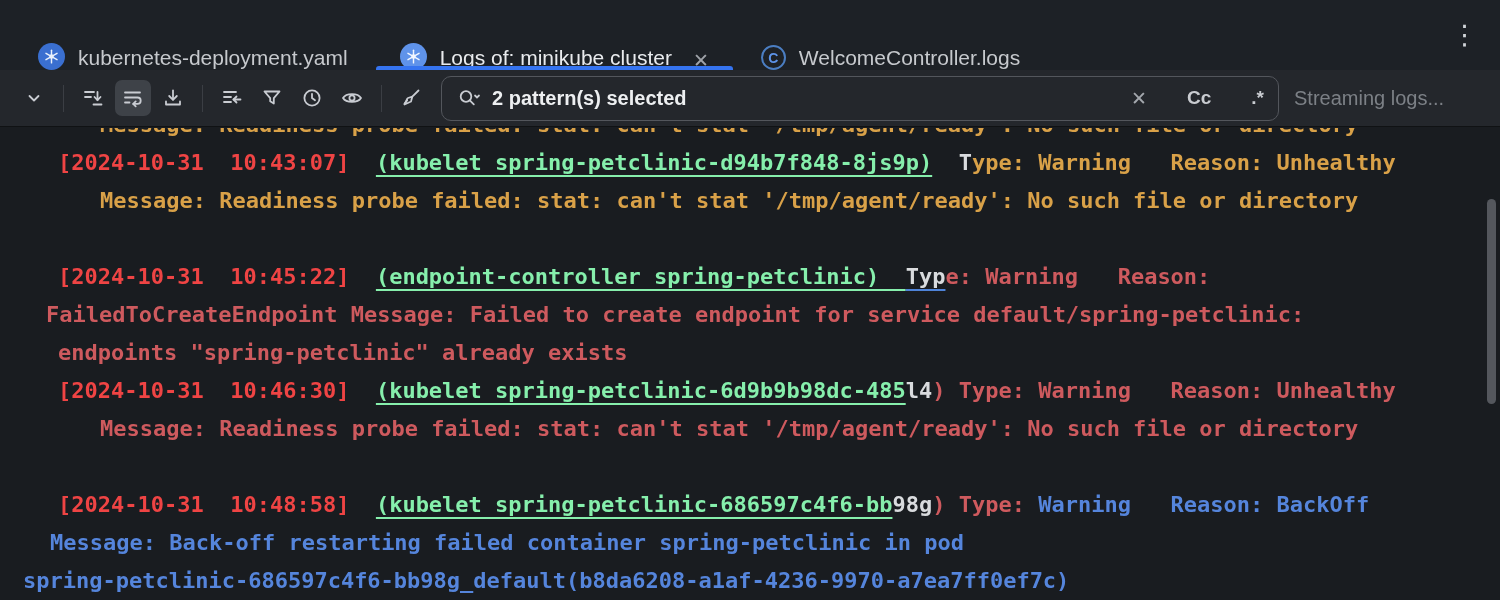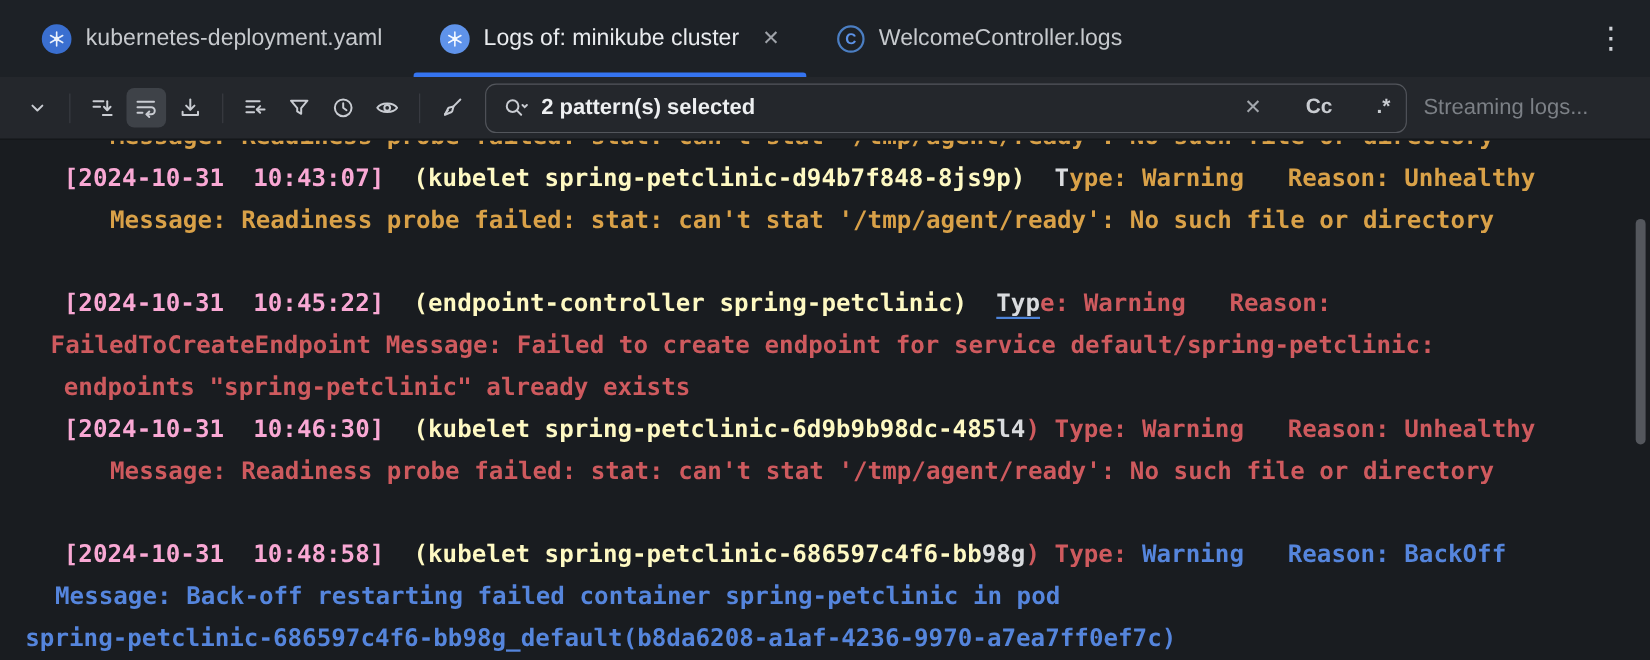--- a/index.html
+++ b/index.html
@@ -3,21 +3,21 @@
 <meta charset="utf-8">
 <style>
   * { margin:0; padding:0; box-sizing:border-box; }
   html,body { width:1500px; height:600px; overflow:hidden; background:#16181c;
     font-family:"Liberation Sans", sans-serif; }
   .app { width:1500px; height:600px; display:flex; flex-direction:column; }
 
   
   .tabbar { height:70px; background:#1d2126; display:flex; align-items:stretch;
     flex:0 0 auto; }
-  .tab { display:flex; align-items:center; gap:13px; padding:0 26px; position:relative;
+  .tab { display:flex; align-items:flex-end; gap:13px; padding:0 26px; position:relative;
     color:#c6c9cd; font-size:21px; cursor:default; }
   .tab.first { margin-left:12px; }
   .tab.active { color:#e9ebee; font-weight:500; }
   .tab.active::after { content:""; position:absolute; left:2px; right:2px; bottom:0;
     height:4px; background:#3574f0; border-radius:3px 3px 0 0; }
   .k8s-badge { width:27px; height:27px; border-radius:50%; display:flex;
     align-items:center; justify-content:center; flex:0 0 auto; }
   .k8s-1 { background:#3a6fd0; }
   .k8s-2 { background:#5f93ea; }
   .class-badge { width:25px; height:25px; border-radius:50%; border:2.5px solid #4b7ec2;
@@ -48,26 +48,26 @@
   .stream-status { color:#7c8086; font-size:20px; margin-left:15px; white-space:nowrap;
     overflow:hidden; flex:1 1 auto; }
 
   
   .logarea { flex:1 1 auto; background:#191c20; position:relative; overflow:hidden;
     padding-top:1px; }
   .log-line { font-family:"DejaVu Sans Mono", monospace; font-weight:700; font-size:22px;
     line-height:38px; height:38px; white-space:pre; }
   .log-line.clipped { height:16px; overflow:hidden; }
   .clip-inner { margin-top:-22px; white-space:pre; }
-  .seg-gray   { color:#f9a8d4; }
+  .seg-gray   { color:#ef4444; }
   .seg-orange { color:#d9a148; }
   .seg-red    { color:#ce5a5e; }
   .seg-blue   { color:#5585dc; }
   .seg-white  { color:#d9dbde; }
-  .seg-link   { color:#fef9c3; 
+  .seg-link   { color:#86efac; text-decoration:underline;
     text-decoration-thickness:2px; text-underline-offset:5px; }
   .seg-underline { text-decoration:underline; text-decoration-color:#4e83d8;
     text-decoration-thickness:2px; text-underline-offset:5px; }
   .scroll-thumb { position:absolute; right:4px; top:72px; width:9px; height:205px;
     background:#54575d; border-radius:5px; }
 </style>
 </head>
 <body>
 
 <div class="app">

